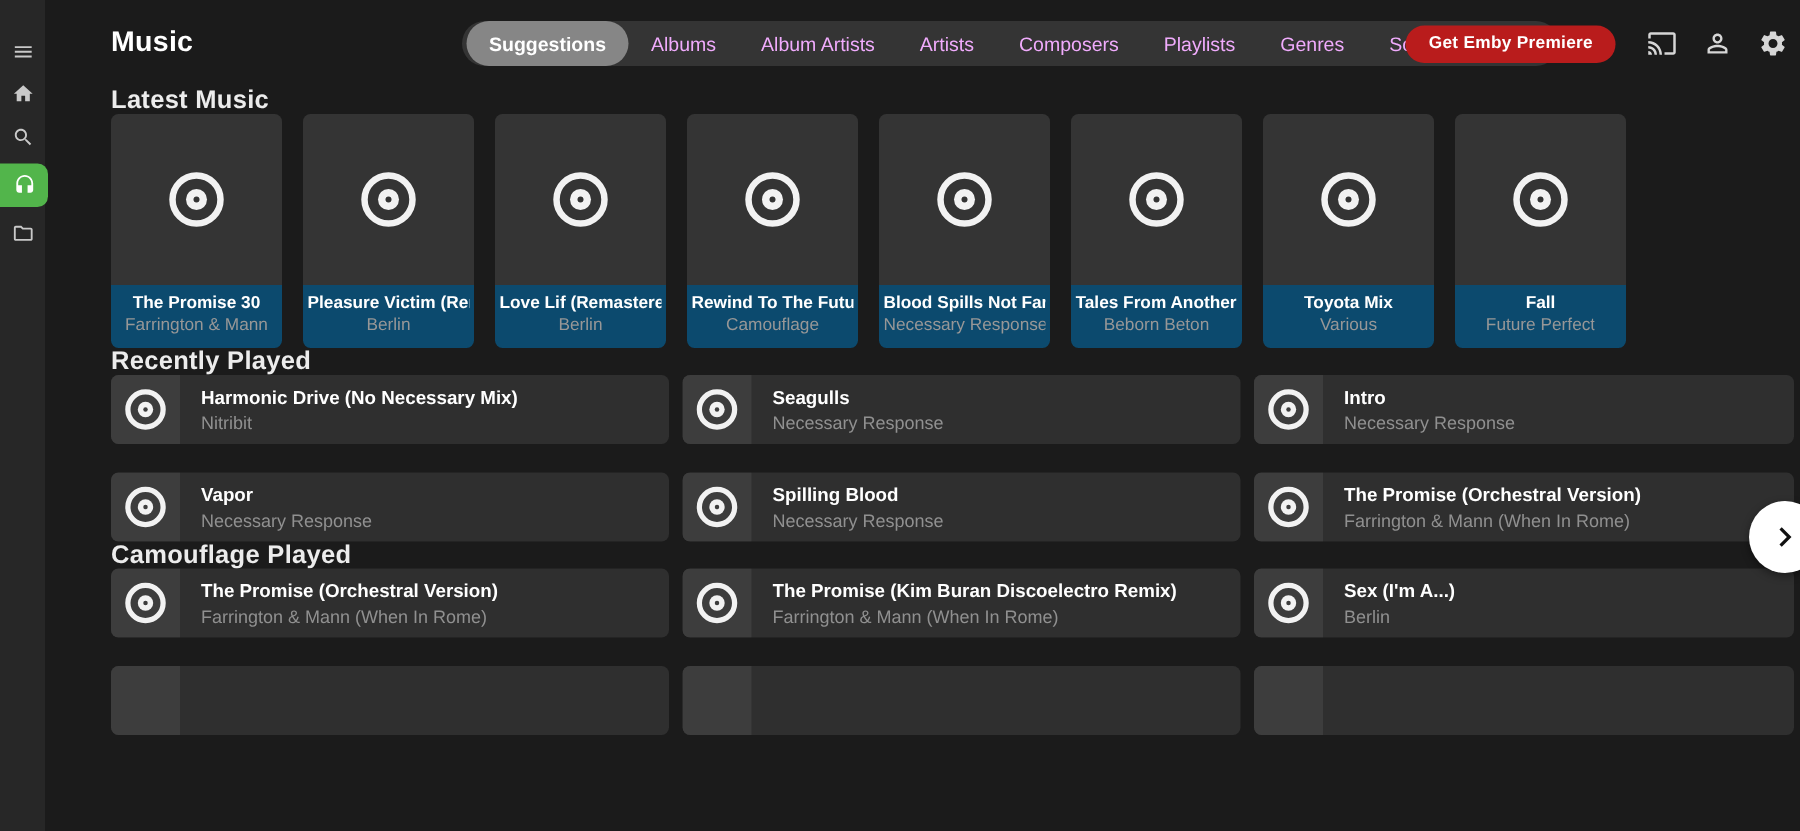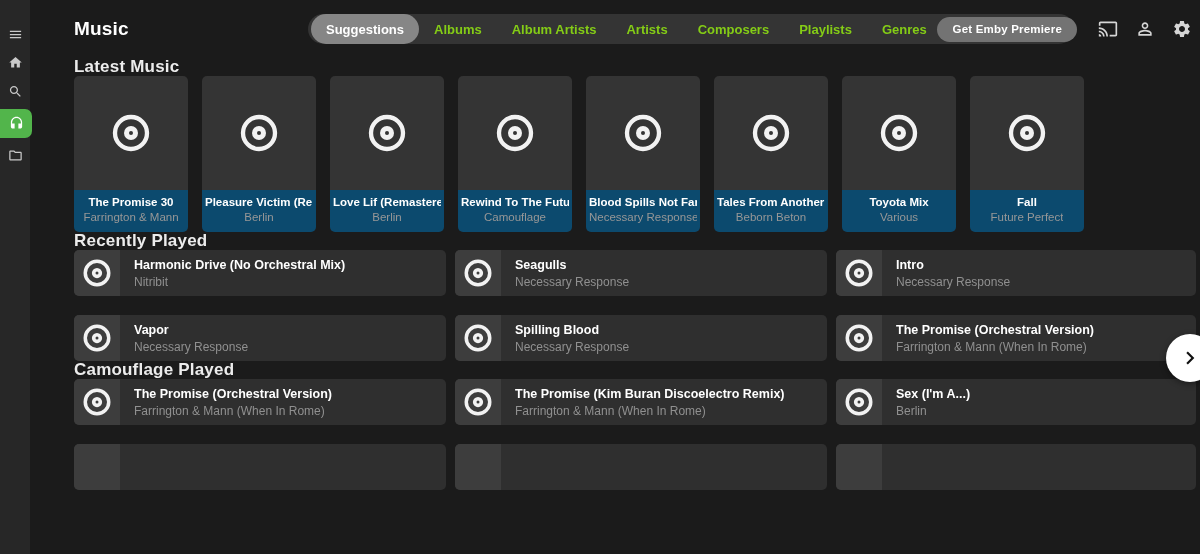--- a/index.html
+++ b/index.html
@@ -37,32 +37,32 @@
     font-size: 19px; font-weight: bold; color: #ffffff; letter-spacing: .2px;
   }
   .tabbar {
     position: absolute; left: 278px; top: 14px; height: 30px;
     background: #343434; border-radius: 16px;
     display: flex; align-items: flex-end; padding: 0 3px;
   }
   .tab {
     height: 30px; display: flex; align-items: center;
     padding: 0 15px; border-radius: 15px;
-    font-size: 13px; font-weight: 700; color: #84cc16;
+    font-size: 13px; font-weight: 400; color: #f0abfc;
     cursor: pointer; white-space: nowrap; background: transparent; border: 0;
   }
   .tab.active { background: #868686; color: #ffffff; font-weight: 700; }
 
   .right-controls {
     position: absolute; right: 6px; top: 0; height: 58px;
     display: flex; align-items: center; gap: 13px;
   }
   .premiere-btn {
     height: 25px; padding: 0 15px; border: 0; border-radius: 13px;
-    background: #737373; color: #ffffff;
+    background: #b91c1c; color: #ffffff;
     font-family: "Liberation Sans", sans-serif;
     font-size: 11.5px; font-weight: bold; letter-spacing: .2px;
     display: flex; align-items: center; cursor: pointer; margin-right: 6px;
   }
   .icon-btn {
     width: 24px; height: 24px; background: transparent; border: 0; padding: 0;
     display: flex; align-items: center; justify-content: center; cursor: pointer;
   }
   .icon-btn svg { width: 20px; height: 20px; fill: #d6d6d6; }
 
@@ -349,21 +349,21 @@
 
         <div class="row">
           <div class="row-thumb">
             <svg class="disc-icon" width="30" height="30" viewBox="0 0 24 24">
                 <circle cx="12" cy="12" r="9.4" fill="none" stroke="#f2f2f2" stroke-width="2.8"></circle>
                 <circle cx="12" cy="12" r="4.1" fill="#f2f2f2"></circle>
                 <circle cx="12" cy="12" r="1.2" fill="#3d3d3d"></circle>
               </svg>
           </div>
           <div class="row-text">
-            <div class="row-title">Harmonic Drive (No Orchestral Mix)</div>
+            <div class="row-title">Harmonic Drive (No Necessary Mix)</div>
             <div class="row-sub">Nitribit</div>
           </div>
         </div>
 
         <div class="row">
           <div class="row-thumb">
             <svg class="disc-icon" width="30" height="30" viewBox="0 0 24 24">
                 <circle cx="12" cy="12" r="9.4" fill="none" stroke="#f2f2f2" stroke-width="2.8"></circle>
                 <circle cx="12" cy="12" r="4.1" fill="#f2f2f2"></circle>
                 <circle cx="12" cy="12" r="1.2" fill="#3d3d3d"></circle>

